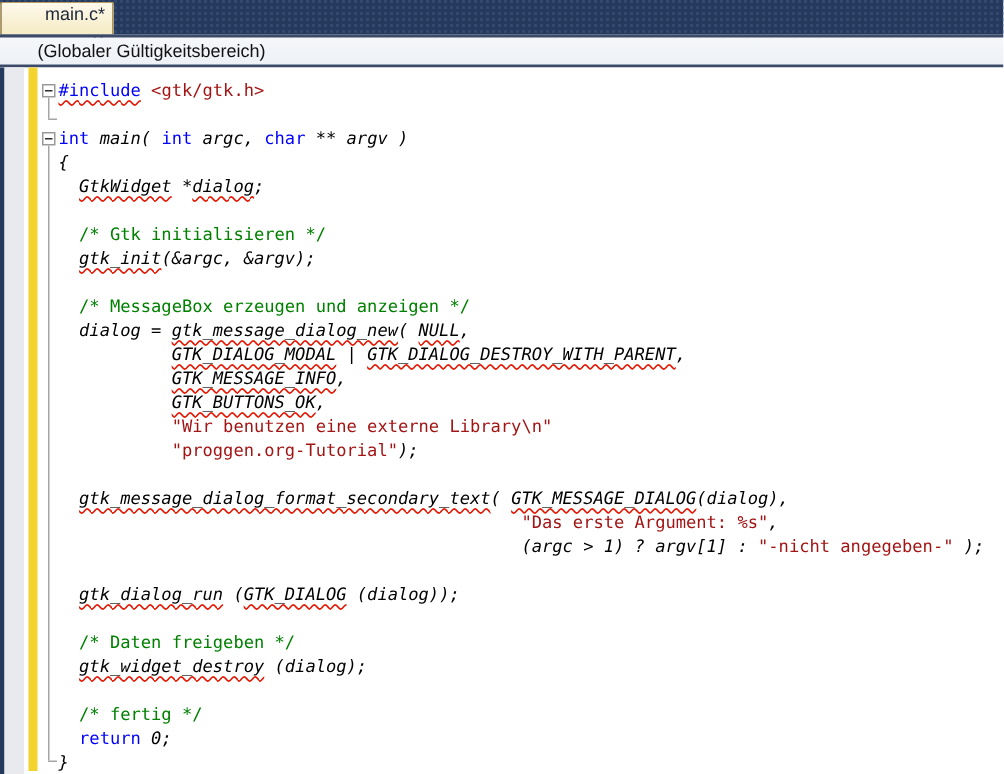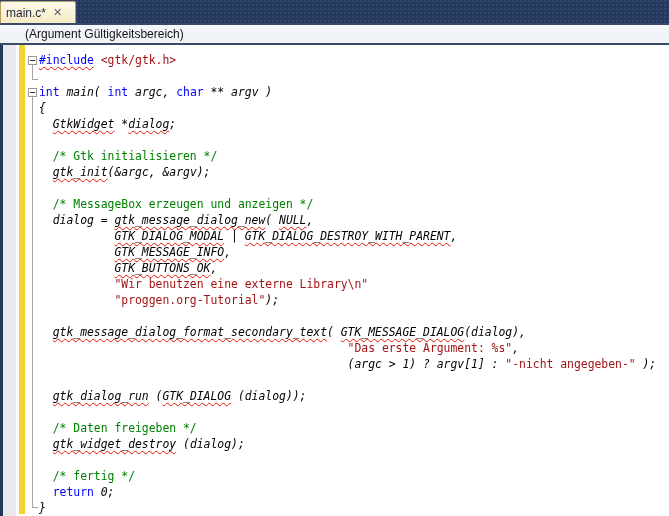--- a/index.html
+++ b/index.html
@@ -8,22 +8,22 @@
   .window{position:relative;width:669px;height:516px;overflow:hidden;}
 
   
   .tabstrip{position:absolute;left:0;top:0;width:669px;height:23px;
     background-color:#24395c;
     background-image:radial-gradient(circle at 1px 1px,#32486f 1px,transparent 1.3px);
     background-size:4px 4px;}
   .tab{position:absolute;left:0;top:1px;height:21px;width:64px;
     background:linear-gradient(180deg,#fdf9ec 0%,#f5ebc3 100%);
     border:1px solid #b69c60;border-bottom:none;border-radius:2px 2px 0 0;
-    display:flex;align-items:center;padding:0 5px;gap:7px;
-    font-size:12px;color:#1c2738;}
+    display:flex;align-items:flex-end;padding:0 5px;gap:7px;
+    font-size:12px;color:#1c2738;flex-direction:column;}
   .tab .close{font-size:11px;color:#5a6069;line-height:1;cursor:default;}
 
   
   .navbar{position:absolute;left:0;top:23px;width:669px;height:22px;
     box-sizing:border-box;border-top:2px solid #3a4a68;border-bottom:2px solid #3a4a68;
     background:linear-gradient(180deg,#f5f7fa,#eef1f6);
     display:flex;align-items:center;}
   .navbar .scope{padding-left:25px;font-size:12px;color:#121212;}
 
   
@@ -58,21 +58,21 @@
 <div class="window">
 
   <div class="tabstrip">
     <div class="tab">
       <span>main.c*</span>
       <span class="close">✕</span>
     </div>
   </div>
 
   <div class="navbar">
-    <span class="scope">(Argument Gültigkeitsbereich)</span>
+    <span class="scope">(Globaler Gültigkeitsbereich)</span>
   </div>
 
   <div class="editor">
     <div class="edge-strip"></div>
     <div class="bp-margin"></div>
     <div class="changes-strip"></div>
 
     <div class="fold-vline" style="top:20px;height:14px;"></div>
     <div class="fold-tick" style="top:34px;"></div>
     <div class="fold-vline" style="top:52px;height:410px;"></div>

